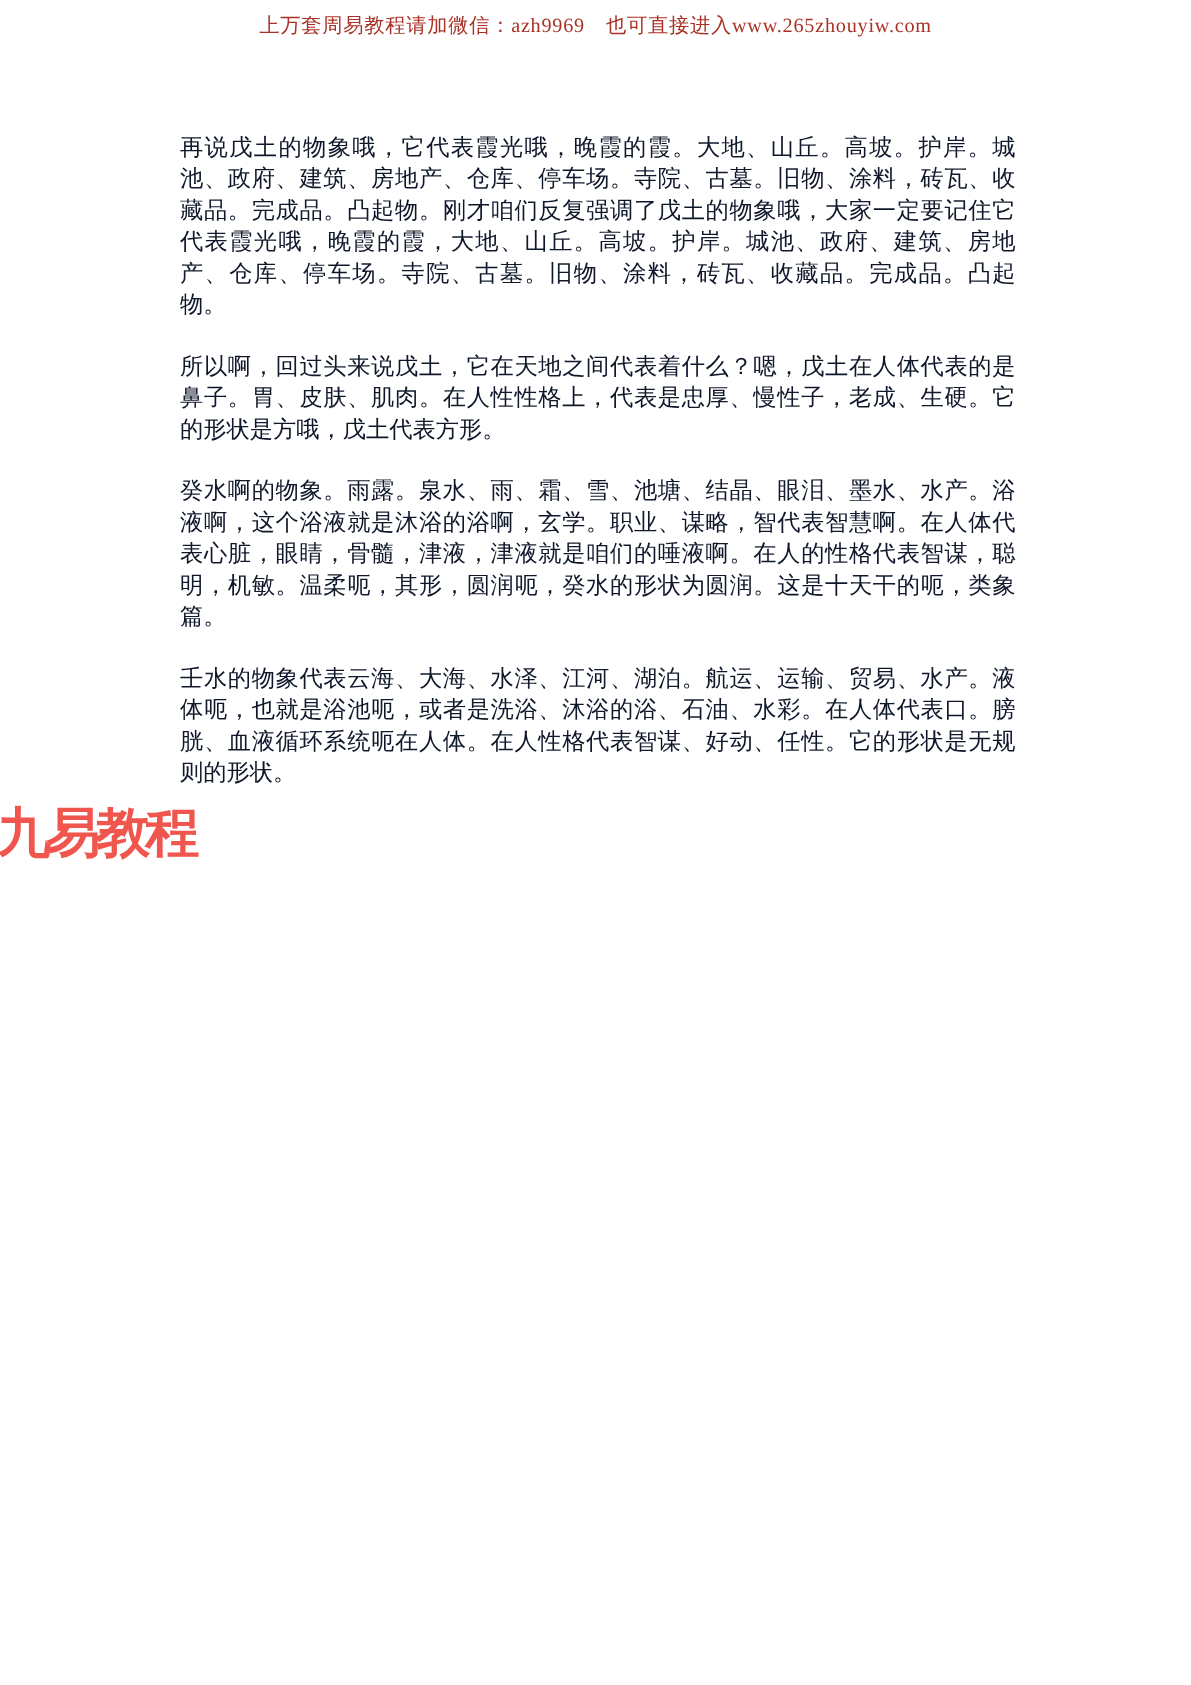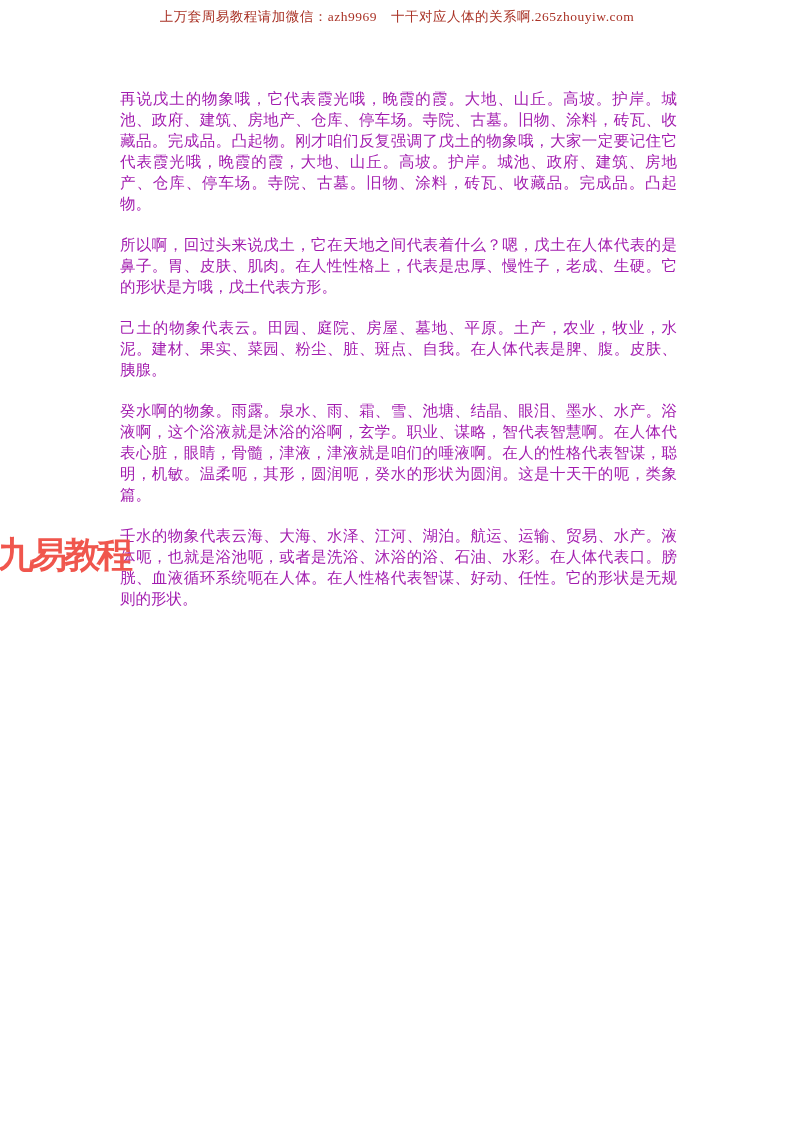--- a/index.html
+++ b/index.html
@@ -23,21 +23,21 @@
     color: #a93226;
     font-family: "Liberation Serif", "DejaVu Serif", serif;
   }
   .content {
     position: absolute;
     left: 120px;
     top: 88px;
     width: 557px;
     font-size: 15.5px;
     line-height: 21px;
-    color: #a21caf;
+    color: #0f172a;
     text-align: justify;
   }
   .content p {
     margin: 0 0 20px 0;
     text-align: justify;
   }
   .watermark {
     position: absolute;
     left: -2px;
     top: 531px;
@@ -47,25 +47,24 @@
     color: #f0564d;
     font-family: "Liberation Sans", "DejaVu Sans", sans-serif;
     white-space: nowrap;
   }
 </style>
 </head>
 <body>
 
 <div class="page">
 
-  <div class="header-note">上万套周易教程请加微信：azh9969　十干对应人体的关系啊.265zhouyiw.com</div>
+  <div class="header-note">上万套周易教程请加微信：azh9969　也可直接进入www.265zhouyiw.com</div>
 
   <div class="content">
     <p>再说戊土的物象哦，它代表霞光哦，晚霞的霞。大地、山丘。高坡。护岸。城池、政府、建筑、房地产、仓库、停车场。寺院、古墓。旧物、涂料，砖瓦、收藏品。完成品。凸起物。刚才咱们反复强调了戊土的物象哦，大家一定要记住它代表霞光哦，晚霞的霞，大地、山丘。高坡。护岸。城池、政府、建筑、房地产、仓库、停车场。寺院、古墓。旧物、涂料，砖瓦、收藏品。完成品。凸起物。</p>
     <p>所以啊，回过头来说戊土，它在天地之间代表着什么？嗯，戊土在人体代表的是鼻子。胃、皮肤、肌肉。在人性性格上，代表是忠厚、慢性子，老成、生硬。它的形状是方哦，戊土代表方形。</p>
-    <p>己土的物象代表云。田园、庭院、房屋、墓地、平原。土产，农业，牧业，水泥。建材、果实、菜园、粉尘、脏、斑点、自我。在人体代表是脾、腹。皮肤、胰腺。</p>
     <p>癸水啊的物象。雨露。泉水、雨、霜、雪、池塘、结晶、眼泪、墨水、水产。浴液啊，这个浴液就是沐浴的浴啊，玄学。职业、谋略，智代表智慧啊。在人体代表心脏，眼睛，骨髓，津液，津液就是咱们的唾液啊。在人的性格代表智谋，聪明，机敏。温柔呃，其形，圆润呃，癸水的形状为圆润。这是十天干的呃，类象篇。</p>
     <p>壬水的物象代表云海、大海、水泽、江河、湖泊。航运、运输、贸易、水产。液体呃，也就是浴池呃，或者是洗浴、沐浴的浴、石油、水彩。在人体代表口。膀胱、血液循环系统呃在人体。在人性格代表智谋、好动、任性。它的形状是无规则的形状。</p>
   </div>
 
   <div class="watermark">九易教程</div>
 
 </div>
 
 </body></html>

